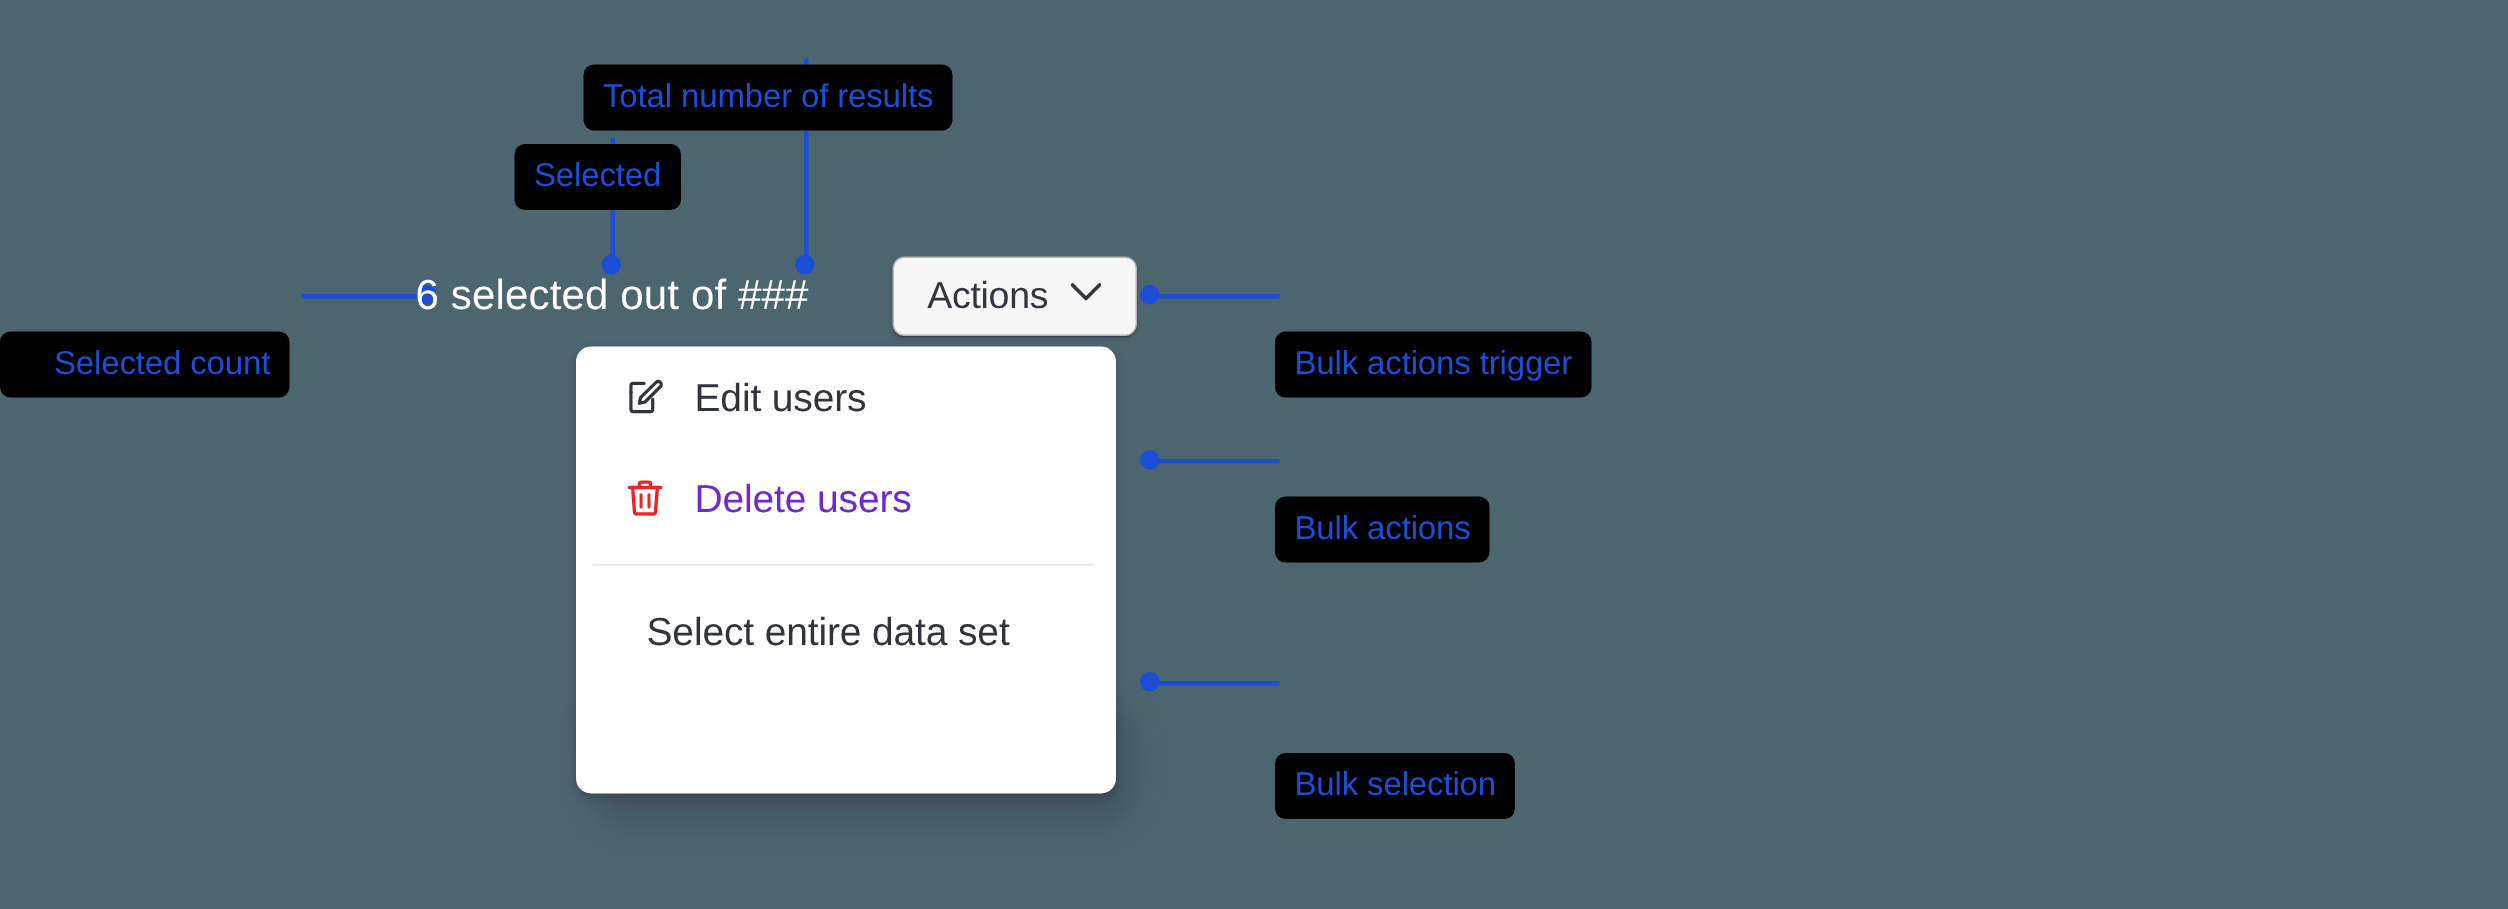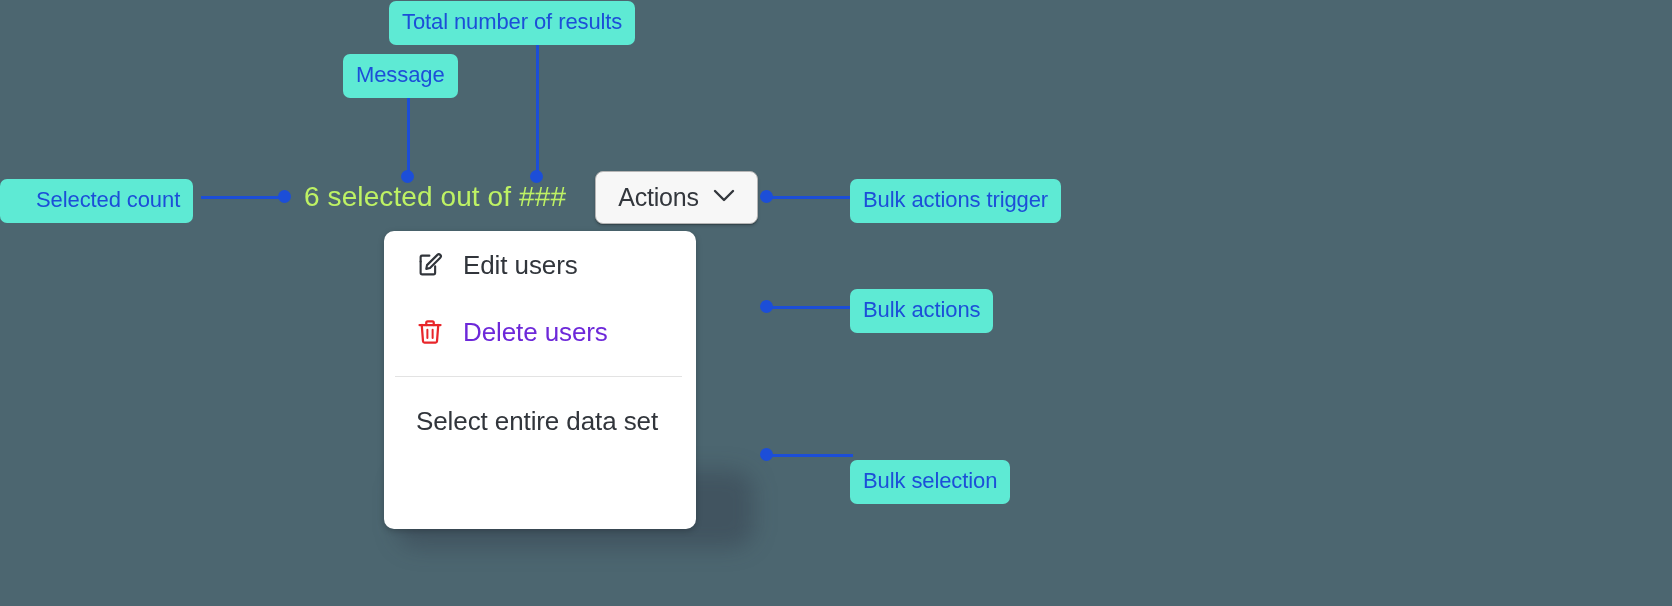--- a/index.html
+++ b/index.html
@@ -12,30 +12,31 @@
     background: #4c6670;
     font-family: "Liberation Sans", sans-serif;
     position: relative;
   }
 
   #stage { position: absolute; inset: 0; }
 
   
   .pill {
     position: absolute;
-    background: #5eead4;
+    background: #000000;
     color: #1a56db;
     color: #1c4ed8;
     font-size: 22px;
     line-height: 1;
     font-weight: 400;
     border-radius: 7px;
     padding: 10px 13px 12px 13px;
     white-space: nowrap;
     letter-spacing: -0.1px;
+    margin-top: 42px;
   }
 
   
   .vline {
     position: absolute;
     width: 3px;
     background: #1c4ed8;
   }
   .hline {
     position: absolute;
@@ -45,24 +46,24 @@
   .dot {
     position: absolute;
     width: 13px; height: 13px;
     border-radius: 50%;
     background: #1c4ed8;
   }
 
   
   .selected-msg {
     position: absolute;
-    left: 304px;
+    left: 277px;
     top: 180px;
     font-size: 28px;
-    color: #bef264;
+    color: #ffffff;
     line-height: 34px;
     white-space: nowrap;
     letter-spacing: 0.1px;
   }
 
   .actions-btn {
     position: absolute;
     left: 595px;
     top: 171px;
     width: 163px;
@@ -93,21 +94,21 @@
     width: 358px;
     height: 78px;
     border-radius: 22px;
     background: rgba(40,42,58,0.30);
     filter: blur(11px);
   }
   .menu {
     position: absolute;
     left: 384px;
     top: 231px;
-    width: 312px;
+    width: 360px;
     height: 298px;
     background: #ffffff;
     border-radius: 10px;
     overflow: hidden;
     box-shadow: 0 2px 6px rgba(0,0,0,0.22);
   }
   .menu-group { padding: 0; }
   .menu-item {
     display: flex;
     align-items: center;
@@ -121,21 +122,21 @@
     color: #31353b;
     line-height: 1;
     letter-spacing: -0.1px;
   }
   .menu-item.danger .mlabel { color: #6d28d9; }
   .menu-item .micon {
     width: 30px; height: 30px;
     display: flex; align-items: center; justify-content: center;
     flex: 0 0 30px;
   }
-  .menu-item.plain { padding-left: 32px; text-align: right; }
+  .menu-item.plain { padding-left: 47px; text-align: right; }
   .menu-sep {
     height: 1px;
     background: #e3e3e3;
     margin: 11px 14px 10px 11px;
   }
 </style>
 </head>
 <body>
 
 <div id="stage">
@@ -153,21 +154,21 @@
   <div class="dot" style="left:760px; top:190px;"></div>
 
   <div class="hline" style="left:765px; top:306px; width:88px;"></div>
   <div class="dot" style="left:760px; top:300px;"></div>
 
   <div class="hline" style="left:765px; top:454px; width:88px;"></div>
   <div class="dot" style="left:760px; top:448px;"></div>
 
   <div class="pill" style="left:389px; top:1px;">Total number of results</div>
 
-  <div class="pill" style="left:343px; top:54px;">Message</div>
+  <div class="pill" style="left:343px; top:54px;">Selected</div>
 
   <div class="pill" style="left:0px; top:179px;padding-left:36px;">Selected count</div>
 
   <div class="pill" style="left:850px; top:289px;">Bulk actions</div>
 
   <div class="pill" style="left:850px; top:179px;">Bulk actions trigger</div>
 
   <div class="pill" style="left:850px; top:460px;text-align:center;">Bulk selection</div>
 
   <div class="selected-msg">6 selected out of ###</div>

